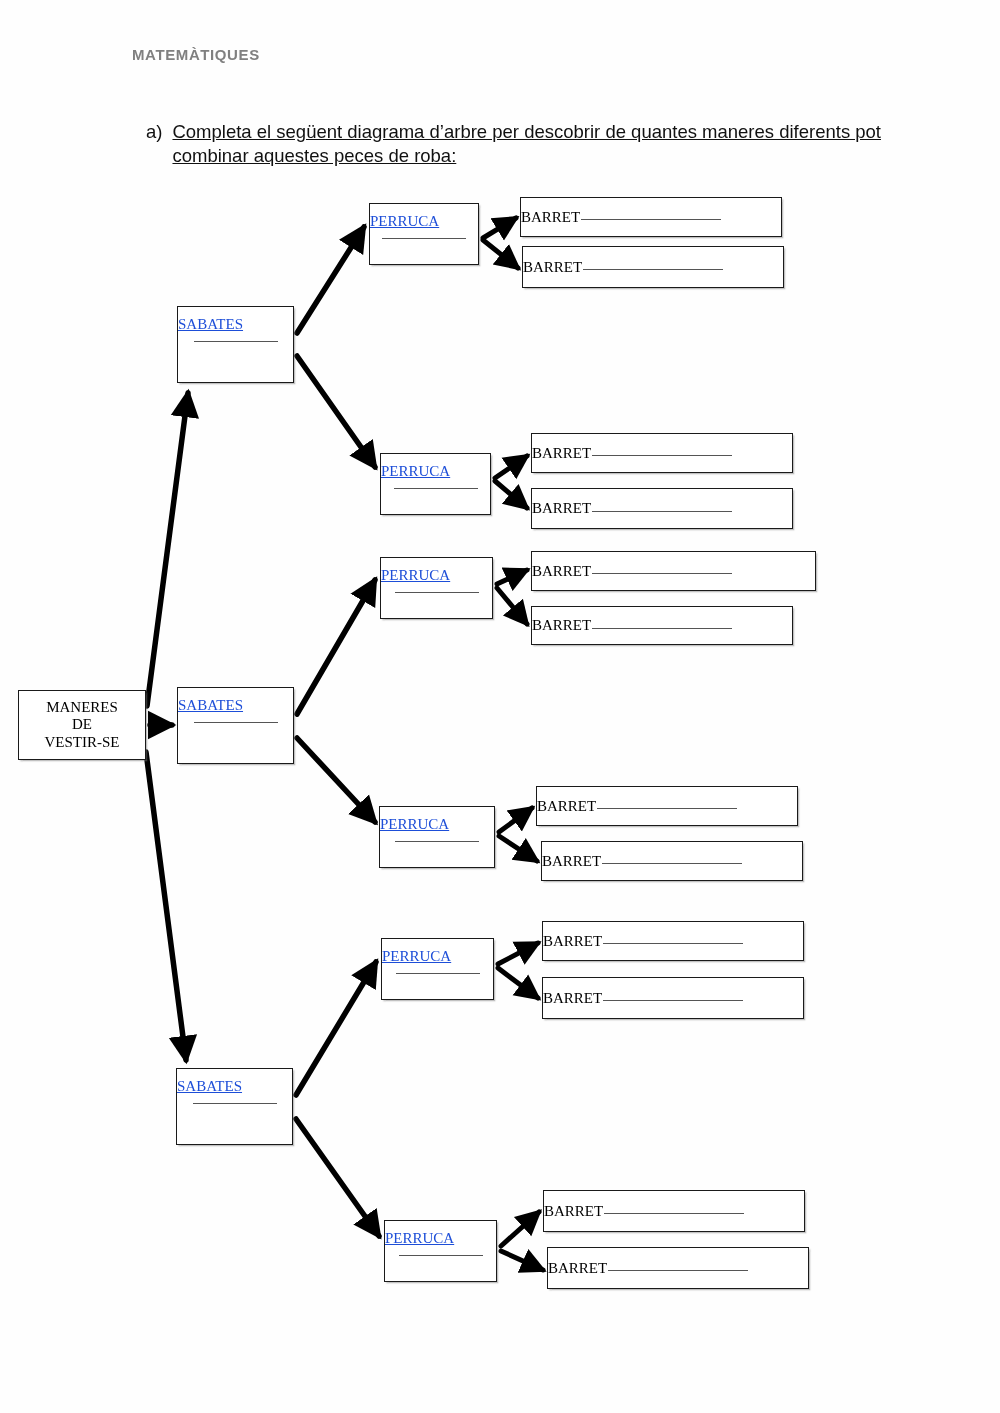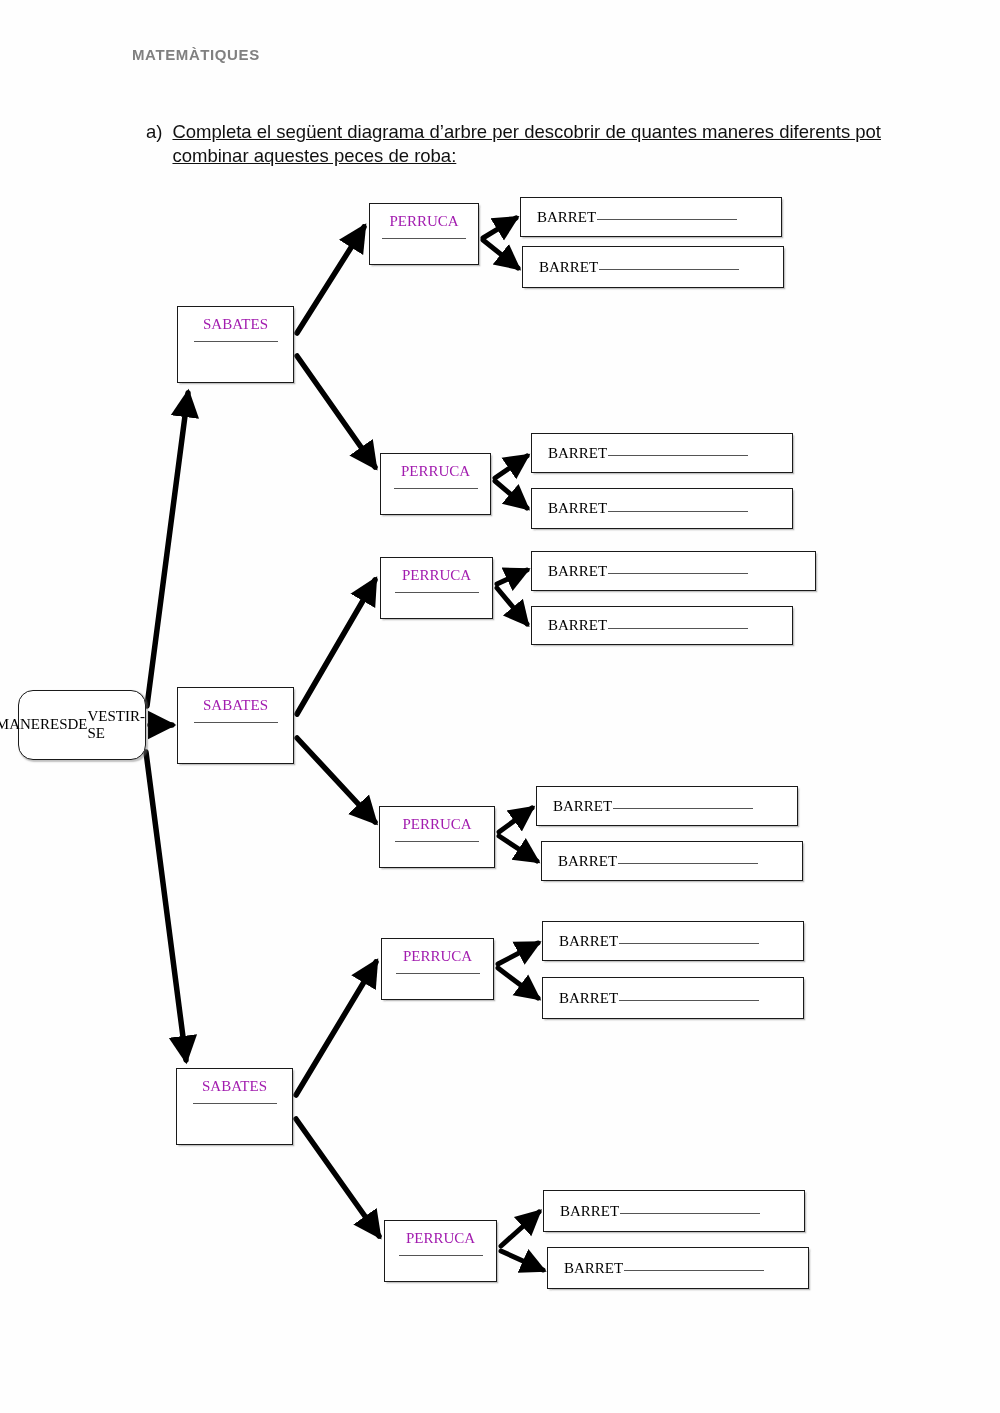--- a/index.html
+++ b/index.html
@@ -65,51 +65,50 @@
   .node {
     position: absolute;
     box-sizing: border-box;
     background: #ffffff;
     border: 1.4px solid #1a1a1a;
     box-shadow: 1.5px 1.5px 1.5px rgba(120,120,120,0.45);
   }
 
   .node-root {
     display: flex;
-    flex-direction: row;
+    flex-direction: column;
     align-items: center;
-    justify-content: flex-end;
+    justify-content: center;
     font-size: 15px;
     line-height: 1.16;
     color: #000;
-    border-radius: 15px;
   }
 
   .node-mid {
     display: block;
     padding-top: 9px;
   }
   .node-mid .word {
     display: block;
-    text-align: center;
-    font-size: 15px;
-    color: #a21caf;
+    text-align: left;
+    font-size: 15px;
+    color: #1d4ed8;
+    text-decoration: underline;
   }
   .node-mid .blank {
     display: block;
     width: 84px;
     margin: 7px auto 0 auto;
     border-bottom: 1.3px solid #555;
     height: 1px;
   }
 
   .node-leaf {
     display: flex;
     align-items: center;
-    padding-left: 16px;
     font-size: 15px;
     color: #000;
   }
   .node-leaf .word { white-space: nowrap; }
   .node-leaf .blank {
     display: inline-block;
     width: 140px;
     border-bottom: 1.3px solid #555;
     height: 1px;
     margin-left: 1px;

